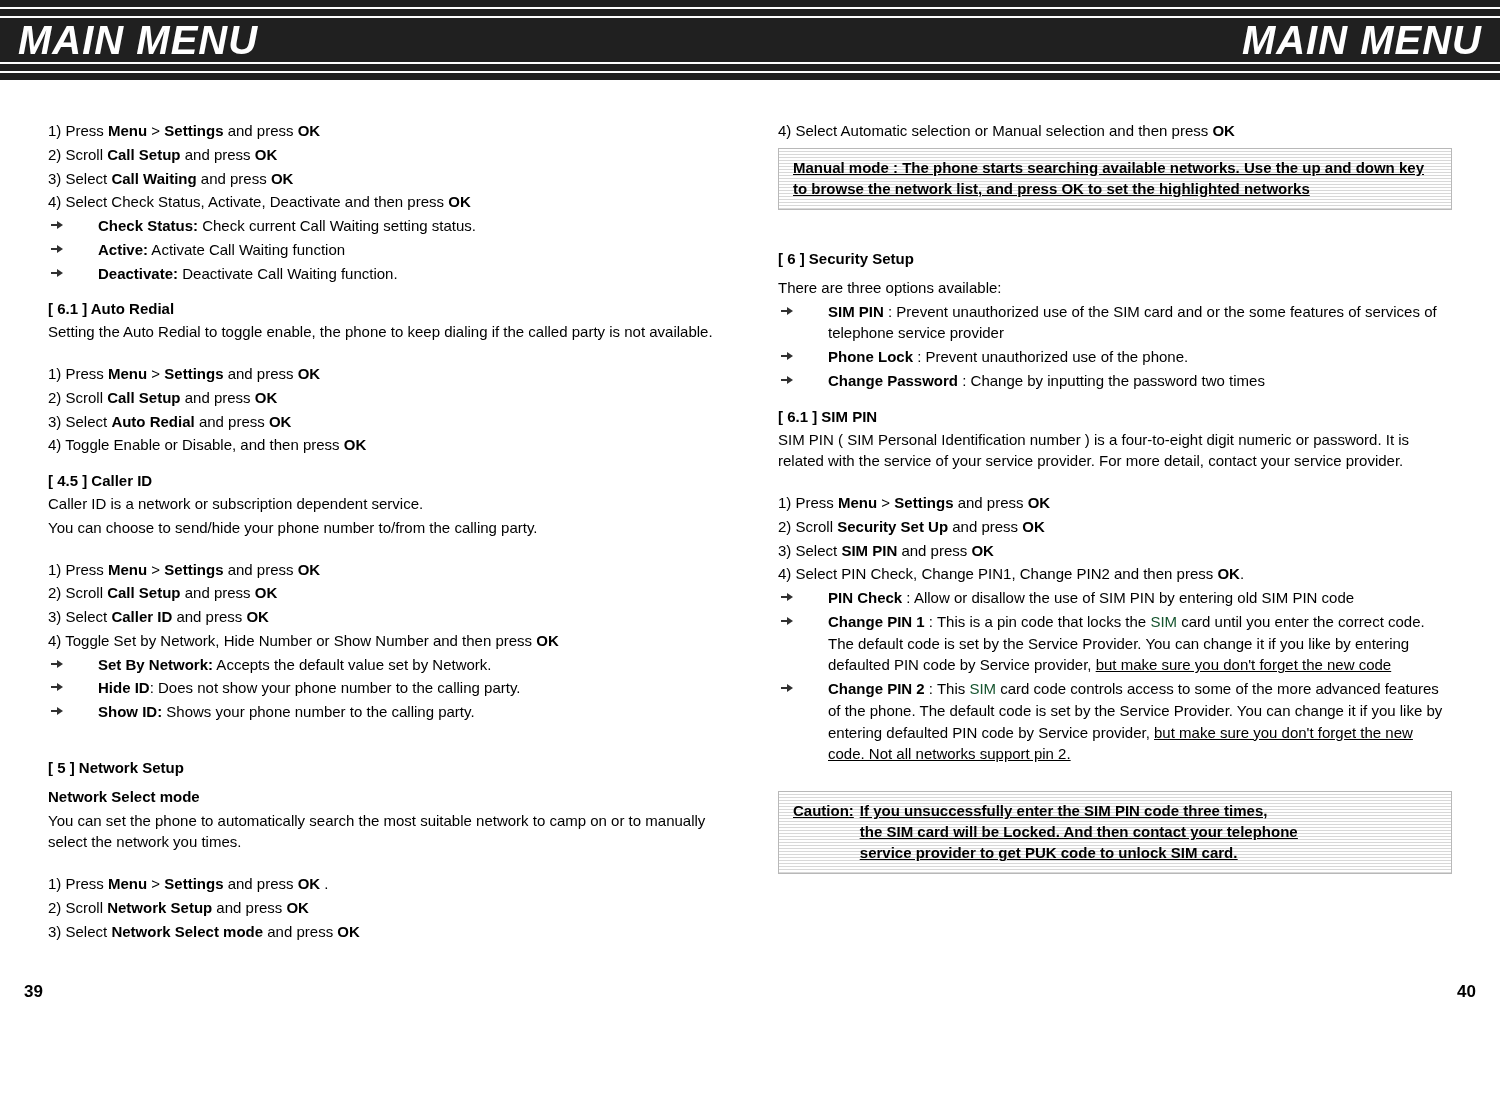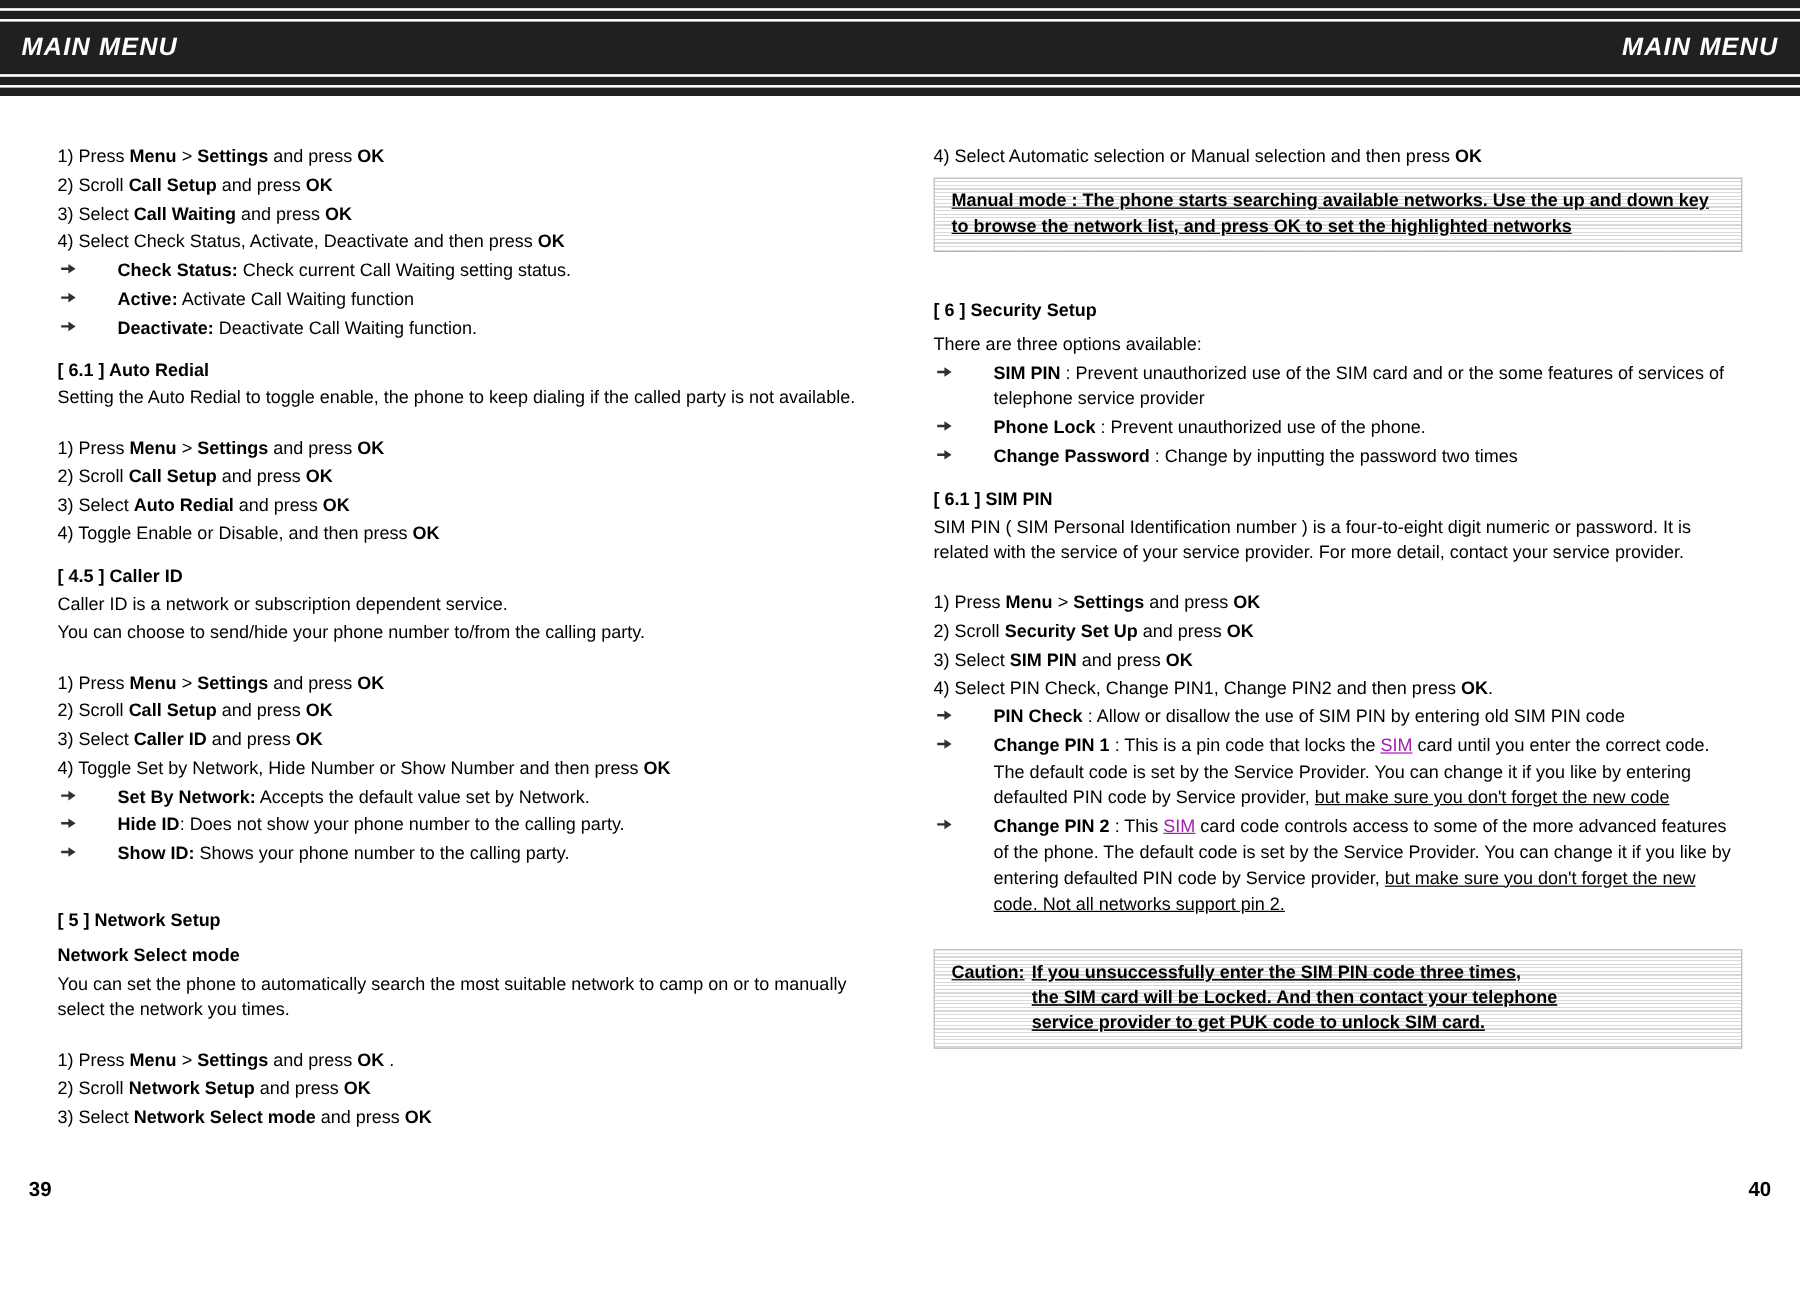--- a/index.html
+++ b/index.html
@@ -3,41 +3,41 @@
 <meta charset="utf-8">
 <style>
   * { box-sizing: border-box; margin: 0; padding: 0; }
   body { font-family: Arial, Helvetica, sans-serif; font-size: 15px; color: #000; background: #fff; width: 1500px; }
   
   .top-bars { width: 100%; }
   .bar { height: 7px; background: #202020; }
   .gap { height: 2px; background: #fff; }
   
   .header-band { background: #202020; padding: 0 18px; display: flex; justify-content: space-between; align-items: center; height: 44px; }
-  .header-band .title { color: #fff; font-size: 21px; font-weight: bold; font-style: italic; letter-spacing: 1px; }
+  .header-band .title { color: #fff; font-size: 40px; font-weight: bold; font-style: italic; letter-spacing: 1px; }
   
   .bottom-bars { width: 100%; }
   
   .page-body { display: flex; padding: 40px 48px 20px 48px; gap: 56px; }
   .col { flex: 1; }
   
   .spacer { height: 18px; }
   .spacer-sm { height: 6px; }
   
   .line { line-height: 1.45; margin-bottom: 2px; }
   
   .bullet-row { display: flex; margin-bottom: 2px; line-height: 1.45; }
   .bullet-row .icon { width: 50px; flex-shrink: 0; padding-left: 2px; }
   .bullet-row .txt { flex: 1; }
   
   .arrow-icon svg { width: 14px; height: 12px; }
   
   b { font-weight: bold; }
   .u { text-decoration: underline; }
-  .red { color: #a21caf; text-decoration: underline; }
+  .red { color: #14532d; }
   
   .note-box { 
     background: repeating-linear-gradient(0deg, #d8d8d8 0 1px, #fff 1px 3px),
                 repeating-linear-gradient(90deg, #d8d8d8 0 1px, transparent 1px 3px);
     border: 1px solid #b8b8b8;
     padding: 8px 14px 10px 14px;
     margin: 6px 0;
     font-weight: bold;
     line-height: 1.4;
     text-decoration: underline;

